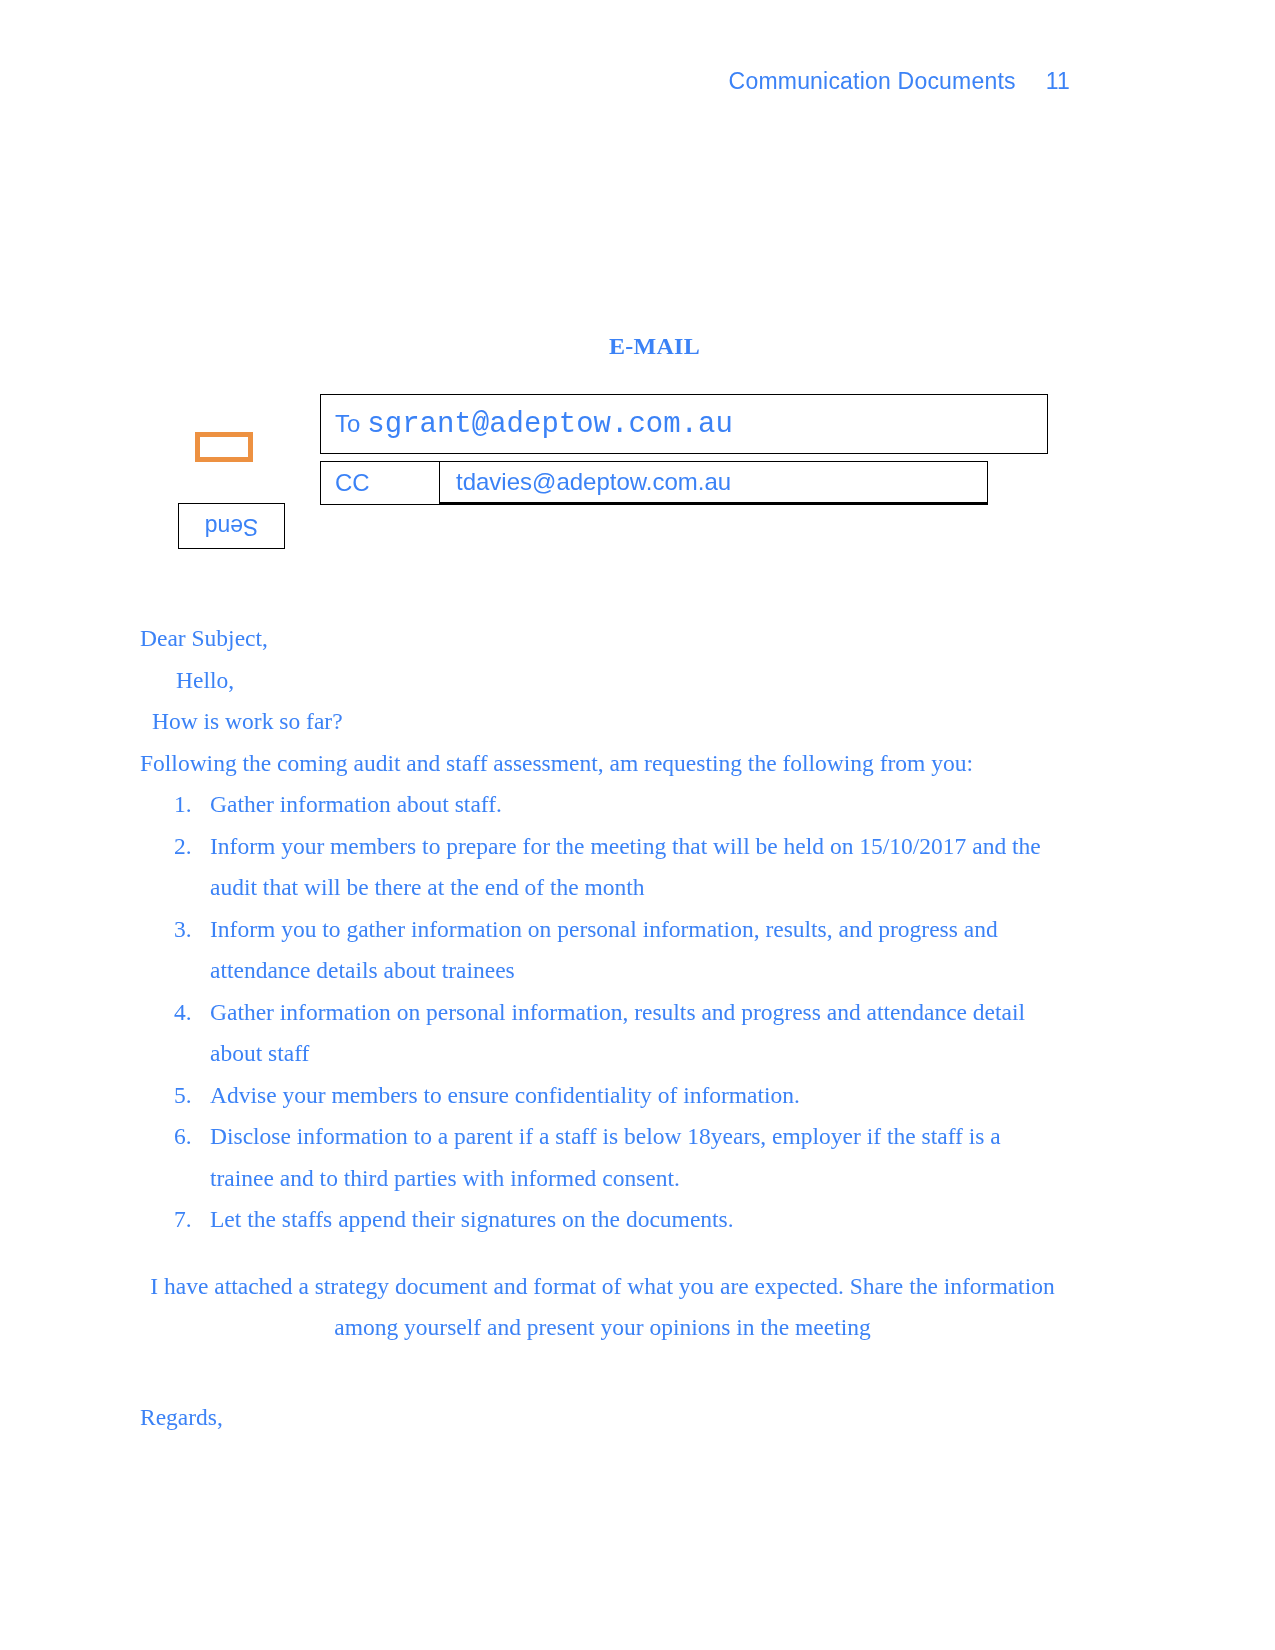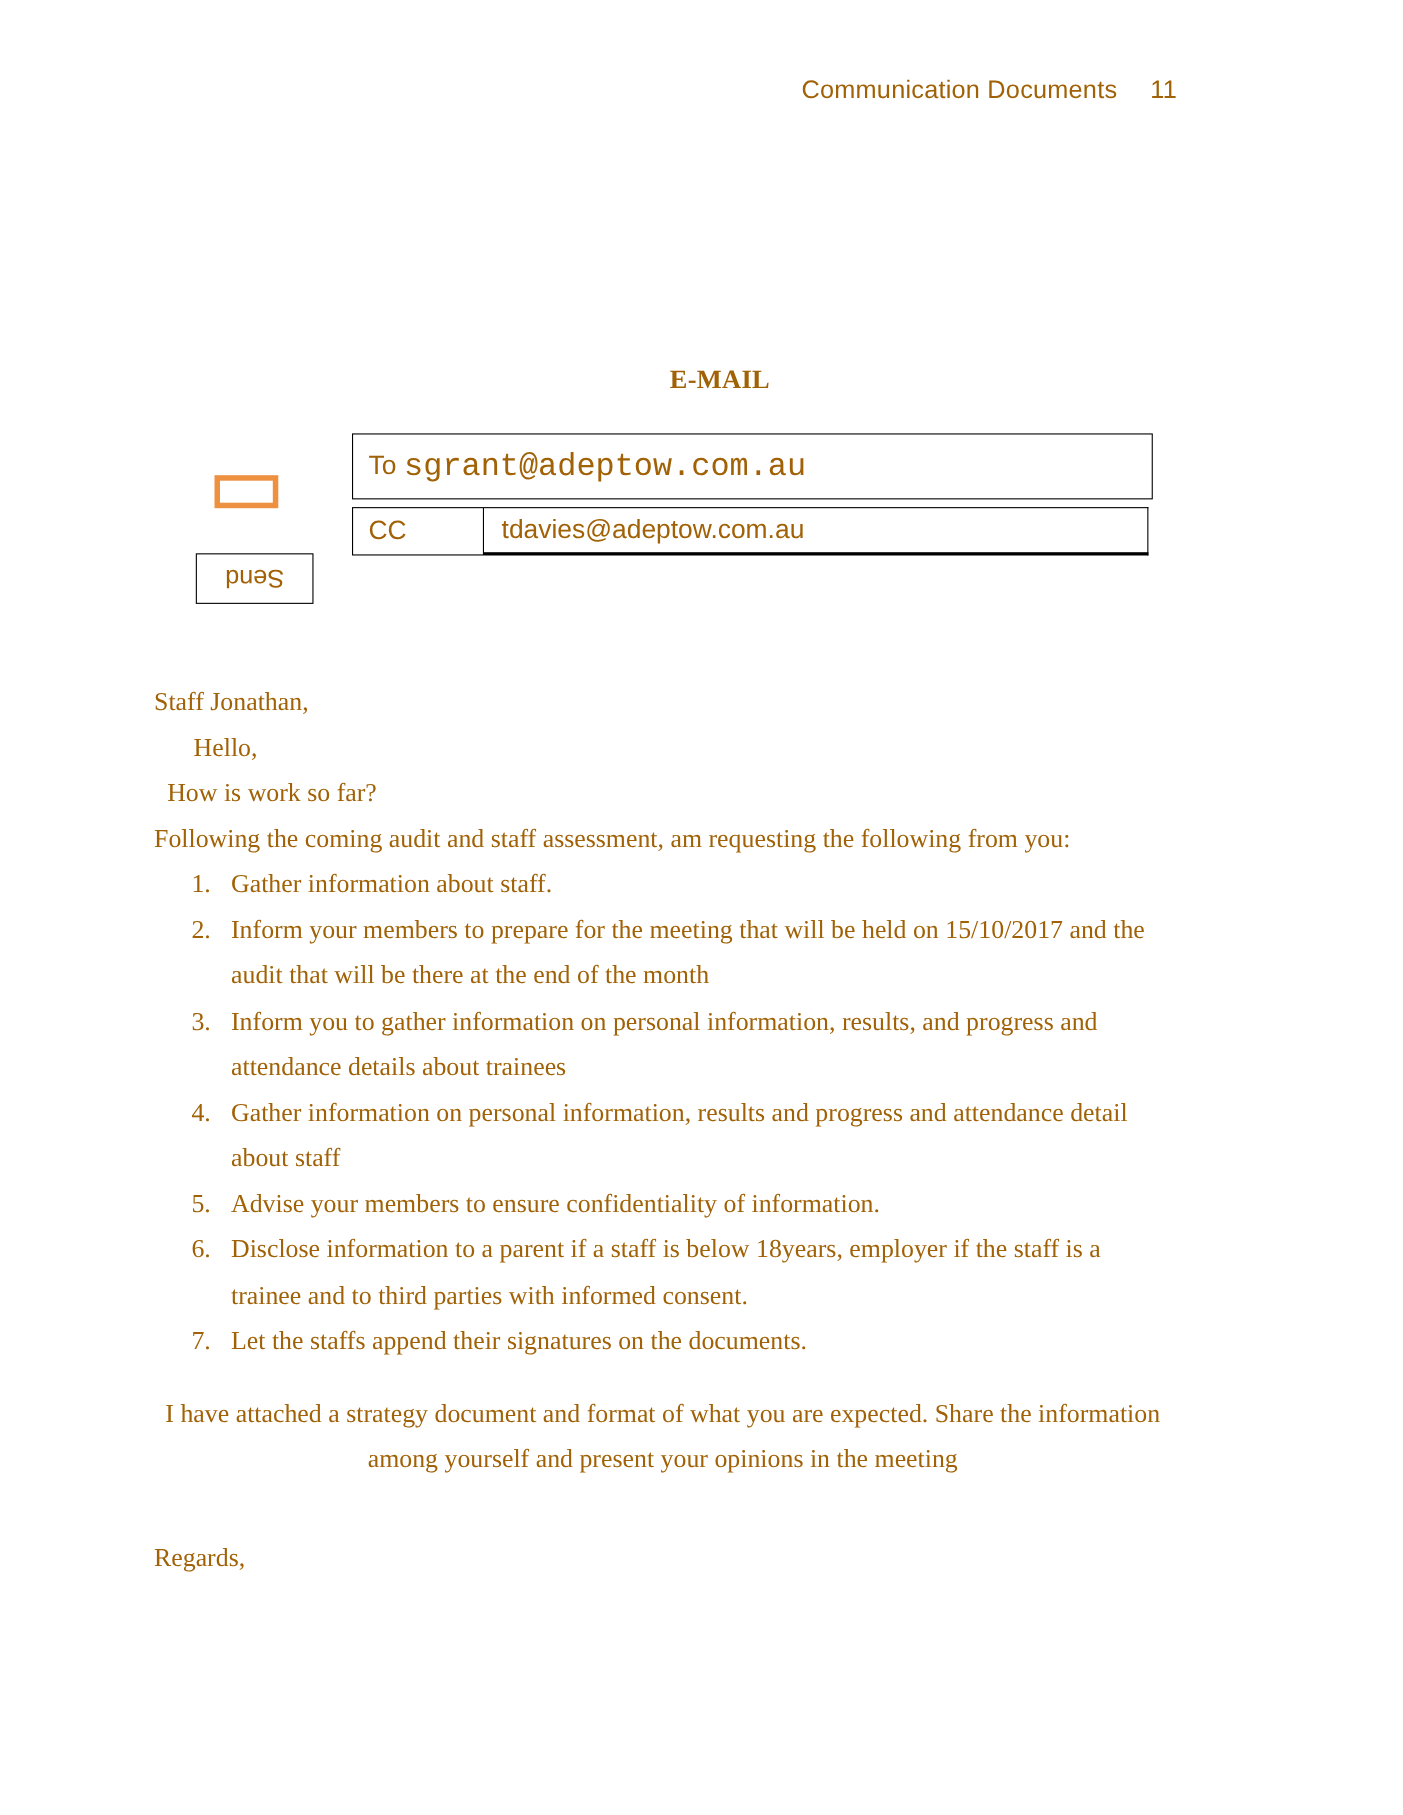--- a/index.html
+++ b/index.html
@@ -7,21 +7,21 @@
     padding: 0;
     background: #ffffff;
   }
   .page {
     position: relative;
     width: 1275px;
     height: 1650px;
     background: #ffffff;
     overflow: hidden;
     font-family: "Liberation Serif", serif;
-    color: #a16207;
+    color: #3b82f6;
   }
 
   
   .header {
     position: absolute;
     top: 68px;
     left: 0;
     right: 205px;
     text-align: right;
     font-family: "Liberation Sans", sans-serif;
@@ -101,21 +101,21 @@
     margin-right: 7px;
   }
   .field-to .val {
     font-family: Liberation Mono, monospace;
     font-size: 29px;
   }
 
   .field-row {
     position: absolute;
     left: 320px;
-    width: 724px;
+    width: 668px;
     height: 44px;
     display: flex;
     box-sizing: border-box;
     justify-content: space-between;
   }
   .field-row.cc { top: 461px; }
   .field-row.subject { top: 523px; }
 
   .field-row .cell-label {
     width: 120px;
@@ -208,21 +208,21 @@
     <span class="val">sgrant@adeptow.com.au</span>
   </div>
 
   <div class="field-row cc">
     <div class="cell-label">CC</div>
     <div class="cell-value">tdavies@adeptow.com.au</div>
   </div>
 
 
   <div class="body-block">
-    <p class="p-greeting">Staff Jonathan,</p>
+    <p class="p-greeting">Dear Subject,</p>
     <p class="p-hello">Hello,</p>
     <p class="p-howis">How is work so far?</p>
     <p class="p-intro">Following the coming audit and staff assessment, am requesting the following from you:</p>
 
     <ol class="numbered-list" id="request-list">
         <li><span class="num">1.</span><span>Gather information about staff.</span></li>
         <li><span class="num">2.</span><span>Inform your members to prepare for the meeting that will be held on 15/10/2017 and the audit that will be there at the end of the month</span></li>
         <li><span class="num">3.</span><span>Inform you to gather information on personal information, results, and progress and attendance details about trainees</span></li>
         <li><span class="num">4.</span><span> Gather information on personal information, results and progress and attendance detail about staff</span></li>
         <li><span class="num">5.</span><span>Advise your members to ensure confidentiality of information.</span></li>

